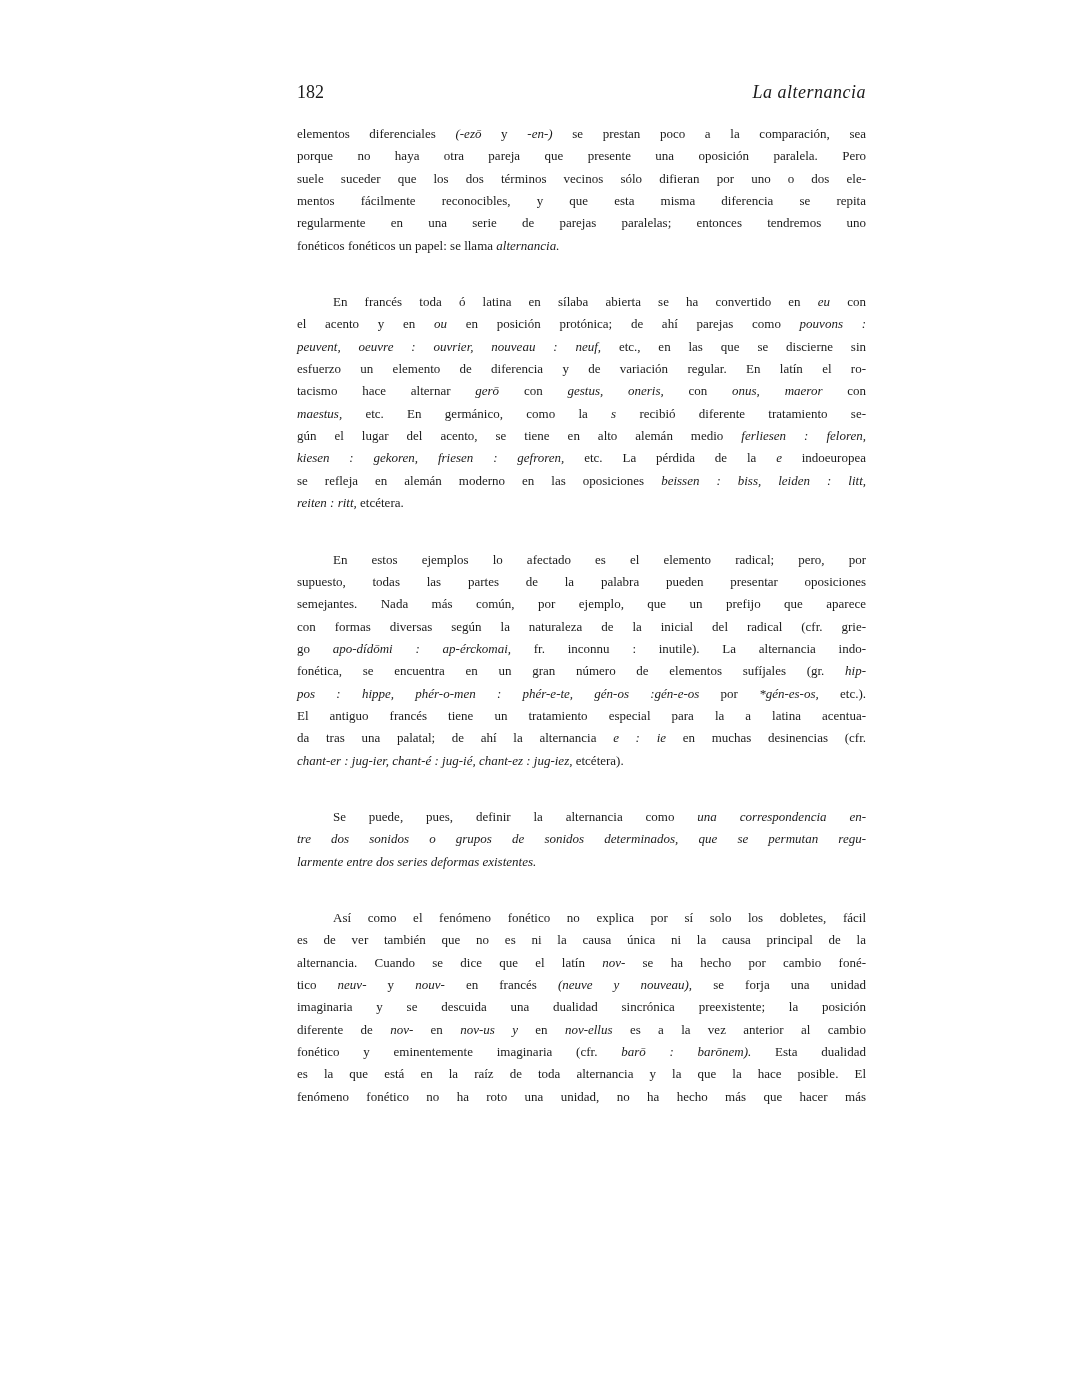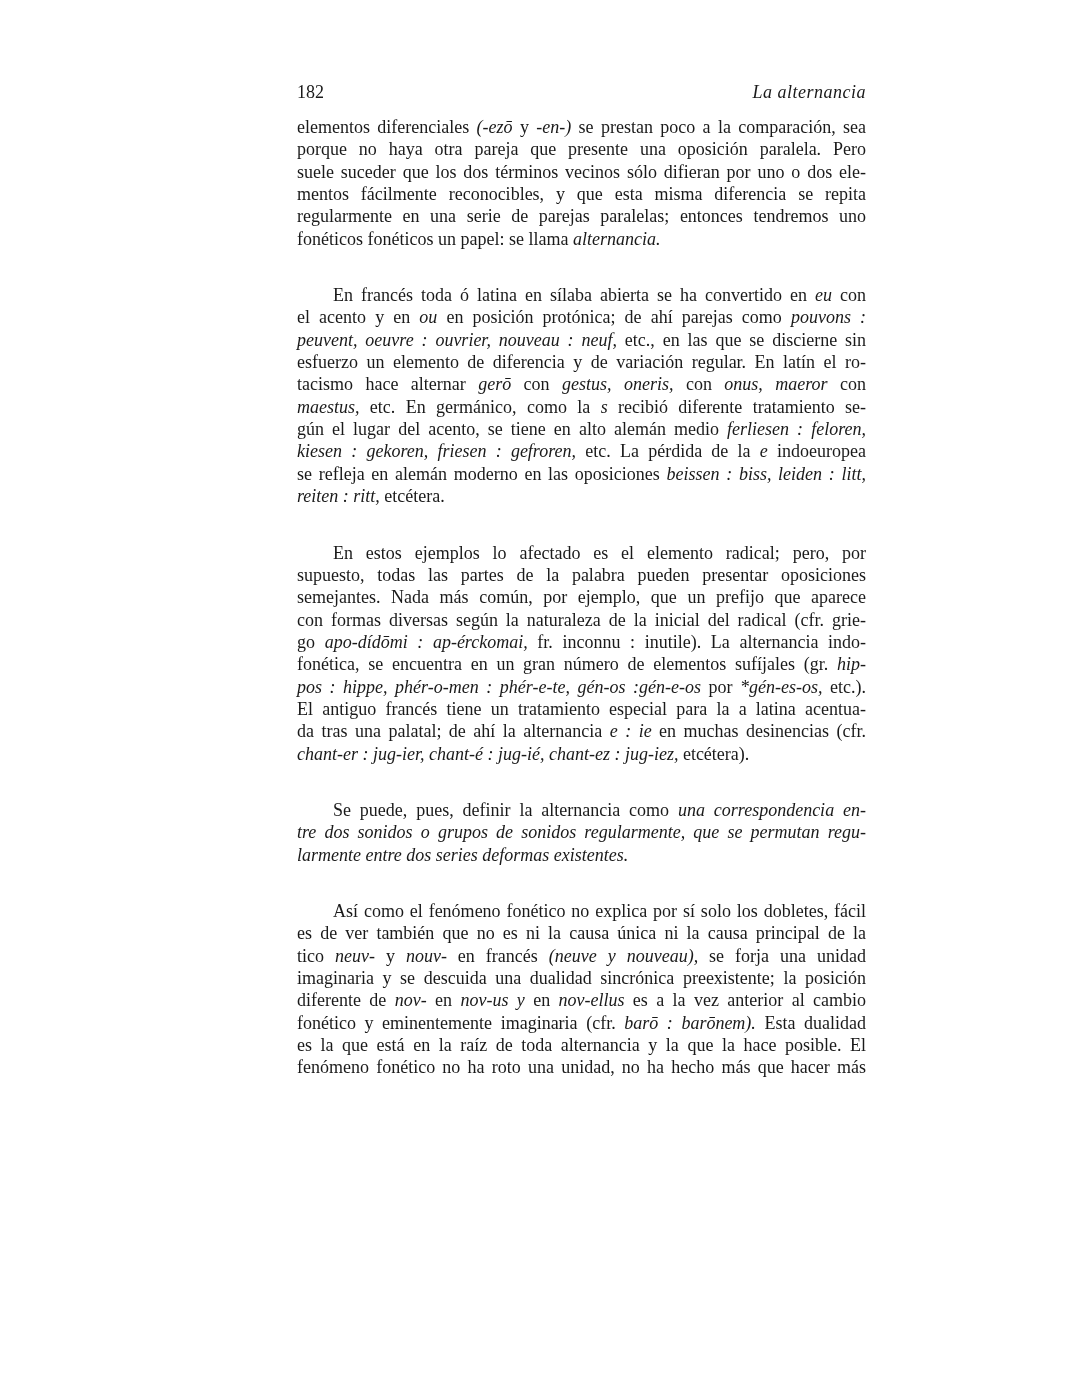--- a/index.html
+++ b/index.html
@@ -2,22 +2,22 @@
 <html><head>
 <meta charset="utf-8">
 <style>
   html, body { margin:0; padding:0; background:#ffffff; }
   body { width:1080px; height:1397px; position:relative; overflow:hidden;
          font-family:"Liberation Serif","DejaVu Serif",serif; color:#1a1a1a; }
   .header { position:absolute; left:297px; top:80px; width:569px; height:24px;
             font-size:18px; line-height:24px; }
   .pgnum { position:absolute; left:0; top:0; }
   .running { position:absolute; right:0; top:0; font-style:italic; letter-spacing:0.5px; }
-  .body { position:absolute; left:297px; top:116px; width:569px;
-          font-size:18px; line-height:22.35px; }
+  .body { position:absolute; left:297px; top:123px; width:569px;
+          font-size:13px; line-height:22.35px; }
   .line { display:block; white-space:nowrap; text-align:justify; text-align-last:justify; height:22.35px; }
   .line.last { text-align-last:left; }
   .indent { padding-left:36px;margin-top:34px; }
   i { font-style:italic; }
 </style>
 </head>
 <body>
 
 <div class="header">
   <span class="pgnum">182</span>
@@ -52,26 +52,27 @@
       <span class="line"><span>con formas diversas según la naturaleza de la inicial del radical (cfr. grie-</span></span>
       <span class="line"><span>go </span><i>apo-dídōmi : ap-érckomai,</i><span> fr. inconnu : inutile). La alternancia indo-</span></span>
       <span class="line"><span>fonética, se encuentra en un gran número de elementos sufíjales (gr. </span><i>hip-</i></span>
       <span class="line"><i>pos : hippe, phér-o-men : phér-e-te, gén-os :gén-e-os</i><span> por </span><i>*gén-es-os,</i><span> etc.).</span></span>
       <span class="line"><span>El antiguo francés tiene un tratamiento especial para la a latina acentua-</span></span>
       <span class="line"><span>da tras una palatal; de ahí la alternancia </span><i>e : ie</i><span> en muchas desinencias (cfr.</span></span>
       <span class="line last"><i>chant-er : jug-ier, chant-é : jug-ié, chant-ez : jug-iez,</i><span> etcétera).</span></span>
     </div>
     <div>
       <span class="line indent"><span>Se puede, pues, definir la alternancia como </span><i>una correspondencia en-</i></span>
-      <span class="line"><i>tre dos sonidos o grupos de sonidos regularmente, que se permutan regu-</i></span>
+      <span class="line"><i>tre dos sonidos o grupos de sonidos determinados, que se permutan regu-</i></span>
       <span class="line last"><i>larmente entre dos series deformas existentes.</i></span>
     </div>
     <div>
       <span class="line indent"><span>Así como el fenómeno fonético no explica por sí solo los dobletes, fácil</span></span>
       <span class="line"><span>es de ver también que no es ni la causa única ni la causa principal de la</span></span>
+      <span class="line"><span>alternancia. Cuando se dice que el latín </span><i>nov-</i><span> se ha hecho por cambio foné-</span></span>
       <span class="line"><span>tico </span><i>neuv-</i><span> y </span><i>nouv-</i><span> en francés </span><i>(neuve y nouveau),</i><span> se forja una unidad</span></span>
       <span class="line"><span>imaginaria y se descuida una dualidad sincrónica preexistente; la posición</span></span>
       <span class="line"><span>diferente de </span><i>nov-</i><span> en </span><i>nov-us y</i><span> en </span><i>nov-ellus</i><span> es a la vez anterior al cambio</span></span>
       <span class="line"><span>fonético y eminentemente imaginaria (cfr. </span><i>barō : barōnem).</i><span> Esta dualidad</span></span>
       <span class="line"><span>es la que está en la raíz de toda alternancia y la que la hace posible. El</span></span>
       <span class="line"><span>fenómeno fonético no ha roto una unidad, no ha hecho más que hacer más</span></span>
     </div>
   </div>
 
 </body></html>

